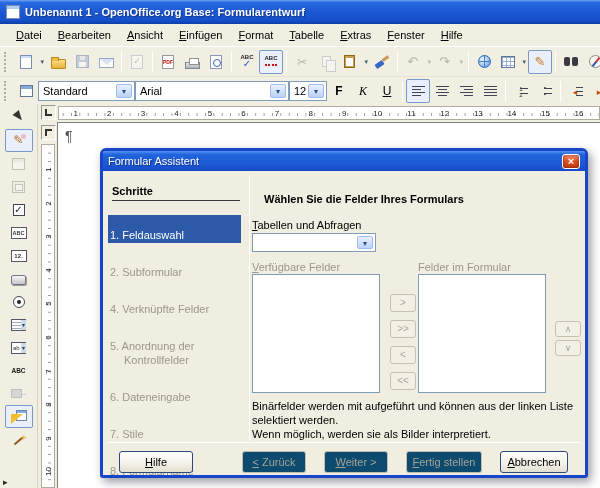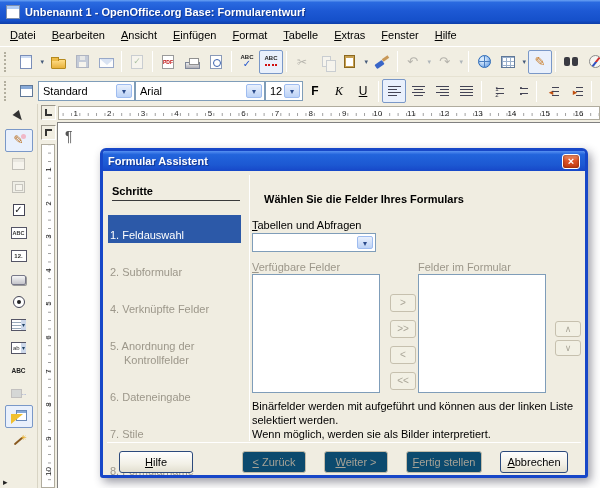--- a/index.html
+++ b/index.html
@@ -7,21 +7,21 @@
 body{font-family:"Liberation Sans","DejaVu Sans",sans-serif;font-size:11px;background:#f1eee2;position:relative;color:#000}
 .mn{display:inline-block}
 .mn::first-letter{text-decoration:underline}
 
 
 .titlebar{height:22px;background:linear-gradient(180deg,#6aa2f4 0%,#2a6ae0 10%,#1d59d4 45%,#1550ca 85%,#0d3da8 100%);display:flex;align-items:center;gap:5px;padding:12px 6px}
 .appicon{width:14px;height:14px;background:linear-gradient(#aecbf5 3px,#fff 3px);border:1px solid #7d8fae;flex:0 0 auto}
 .ttext{color:#fff;font-weight:bold;text-shadow:1px 1px 1px #123488;white-space:nowrap}
 
 
-.menubar{height:23px;display:flex;align-items:center;padding-left:2px;background:#f1eee2;border-bottom:1px solid #fff}
+.menubar{height:23px;display:flex;align-items:center;padding-left:8px;background:#f1eee2;border-bottom:1px solid #fff}
 .menu-item{padding:4px 8px}
 
 
 .toolbar{display:flex;align-items:center;background:#f1eee2;padding:0 2px}
 .tb1{height:30px;border-bottom:1px solid #e6e2d2}
 .tb2{height:29px;border-bottom:1px solid #d8d4c4}
 .handle{width:6px;height:20px;border-left:2px dotted #b2ae9e;margin:0 4px 0 2px;flex:0 0 auto}
 .sep{width:1px;height:21px;background:#c9c5b4;border-right:1px solid #fff;margin:0 3px;flex:0 0 auto}
 .tb{min-width:24px;height:24px;display:flex;align-items:center;justify-content:center;border:1px solid transparent;border-radius:2px;flex:0 0 auto;position:relative}
 .tb.drop{min-width:32px;padding-right:9px}
@@ -150,21 +150,21 @@
 .vmark{position:absolute;left:1px;top:3px;width:15px;height:15px;background:#f1eee2;border:1px solid;border-color:#9a968a #fff #fff #9a968a;display:flex;align-items:center;justify-content:center}
 .vstrip{position:absolute;left:1px;top:22px;width:14px;bottom:0;background:#fff;border:1px solid #b0ac9e;display:flex;flex-direction:column;padding-top:8px;overflow:hidden;background-image:linear-gradient(#999 1px,transparent 1px);background-size:3px 8.39px;background-repeat:repeat-y;background-position:6px 16px}
 .vcell{height:33.55px;flex:0 0 auto;display:flex;align-items:center;justify-content:center;font-size:8px;color:#222}
 .vcell span{transform:rotate(-90deg);display:block}
 .page{position:absolute;left:57px;top:18px;right:0;bottom:0;background:#fff;border-left:1px solid #808080;border-top:1px solid #808080}
 .pilcrow{position:absolute;left:7px;top:5px;color:#555;font-size:14px}
 
 
 .dialog{position:absolute;left:100px;top:44px;width:488px;height:330px;border:3px solid #1747c8;border-radius:6px 6px 3px 3px;background:#f0ede1;box-shadow:3px 4px 10px rgba(30,30,50,.45)}
 .dlg-title{height:20px;background:linear-gradient(180deg,#5690f2 0%,#2264dc 18%,#1c58d2 70%,#1747c8 100%);display:flex;align-items:center;padding:0 5px;border-radius:2px 2px 0 0}
-.dtext{color:#fff;font-weight:bold;text-shadow:1px 1px 1px #12328a}
+.dtext{color:#fff;font-weight:normal;text-shadow:1px 1px 1px #12328a}
 .dlg-close{margin-left:auto;width:18px;height:15px;background:linear-gradient(180deg,#f09a72,#dd5226 45%,#c23c12);border:1px solid #fff;border-radius:3px;color:#fff;font-weight:bold;font-size:11px;line-height:13px;text-align:center;box-shadow:inset 0 0 3px #7a1e00}
 .dlg-body{position:relative;height:304px}
 .schritte{position:absolute;left:9px;top:14px;width:128px;font-weight:bold;border-bottom:1px solid #3a3a3a;padding-bottom:3px}
 .steps{position:absolute;left:5px;top:44px;width:133px}
 .step{padding:13px 4px 1px 16px;text-indent:-14px;margin-bottom:9px;line-height:14px;color:#9c978a}
 .step.selected{background:#2c59a8;color:#fff}
 .dlg-vsep{position:absolute;left:146px;top:4px;height:266px;width:1px;background:#c8c4b2;border-right:1px solid #fff}
 .dlg-heading{position:absolute;left:161px;top:22px;font-weight:bold}
 .lbl{position:absolute;color:#000}
 .lbl.dis{color:#9c978a}
@@ -287,21 +287,21 @@
 
 <div class="toolbar tb2">
   <span class="handle"></span>
   <span class="tb">
       <span class="g ic-styles"></span>
     </span>
   <span class="combo" style="width:97px">
       <span>Standard</span>
     </span>
   <span style="width:7px"></span>
-  <span class="combo" style="width:130px">
+  <span class="combo" style="width:154px">
       <span>Arial</span>
     </span>
   <span style="width:8px"></span>
   <span class="combo" style="width:38px">
       <span>12</span>
     </span>
   <span style="width:8px"></span>
   <span class="tb">
       <span class="tbtn-text bold">F</span>
     </span>

